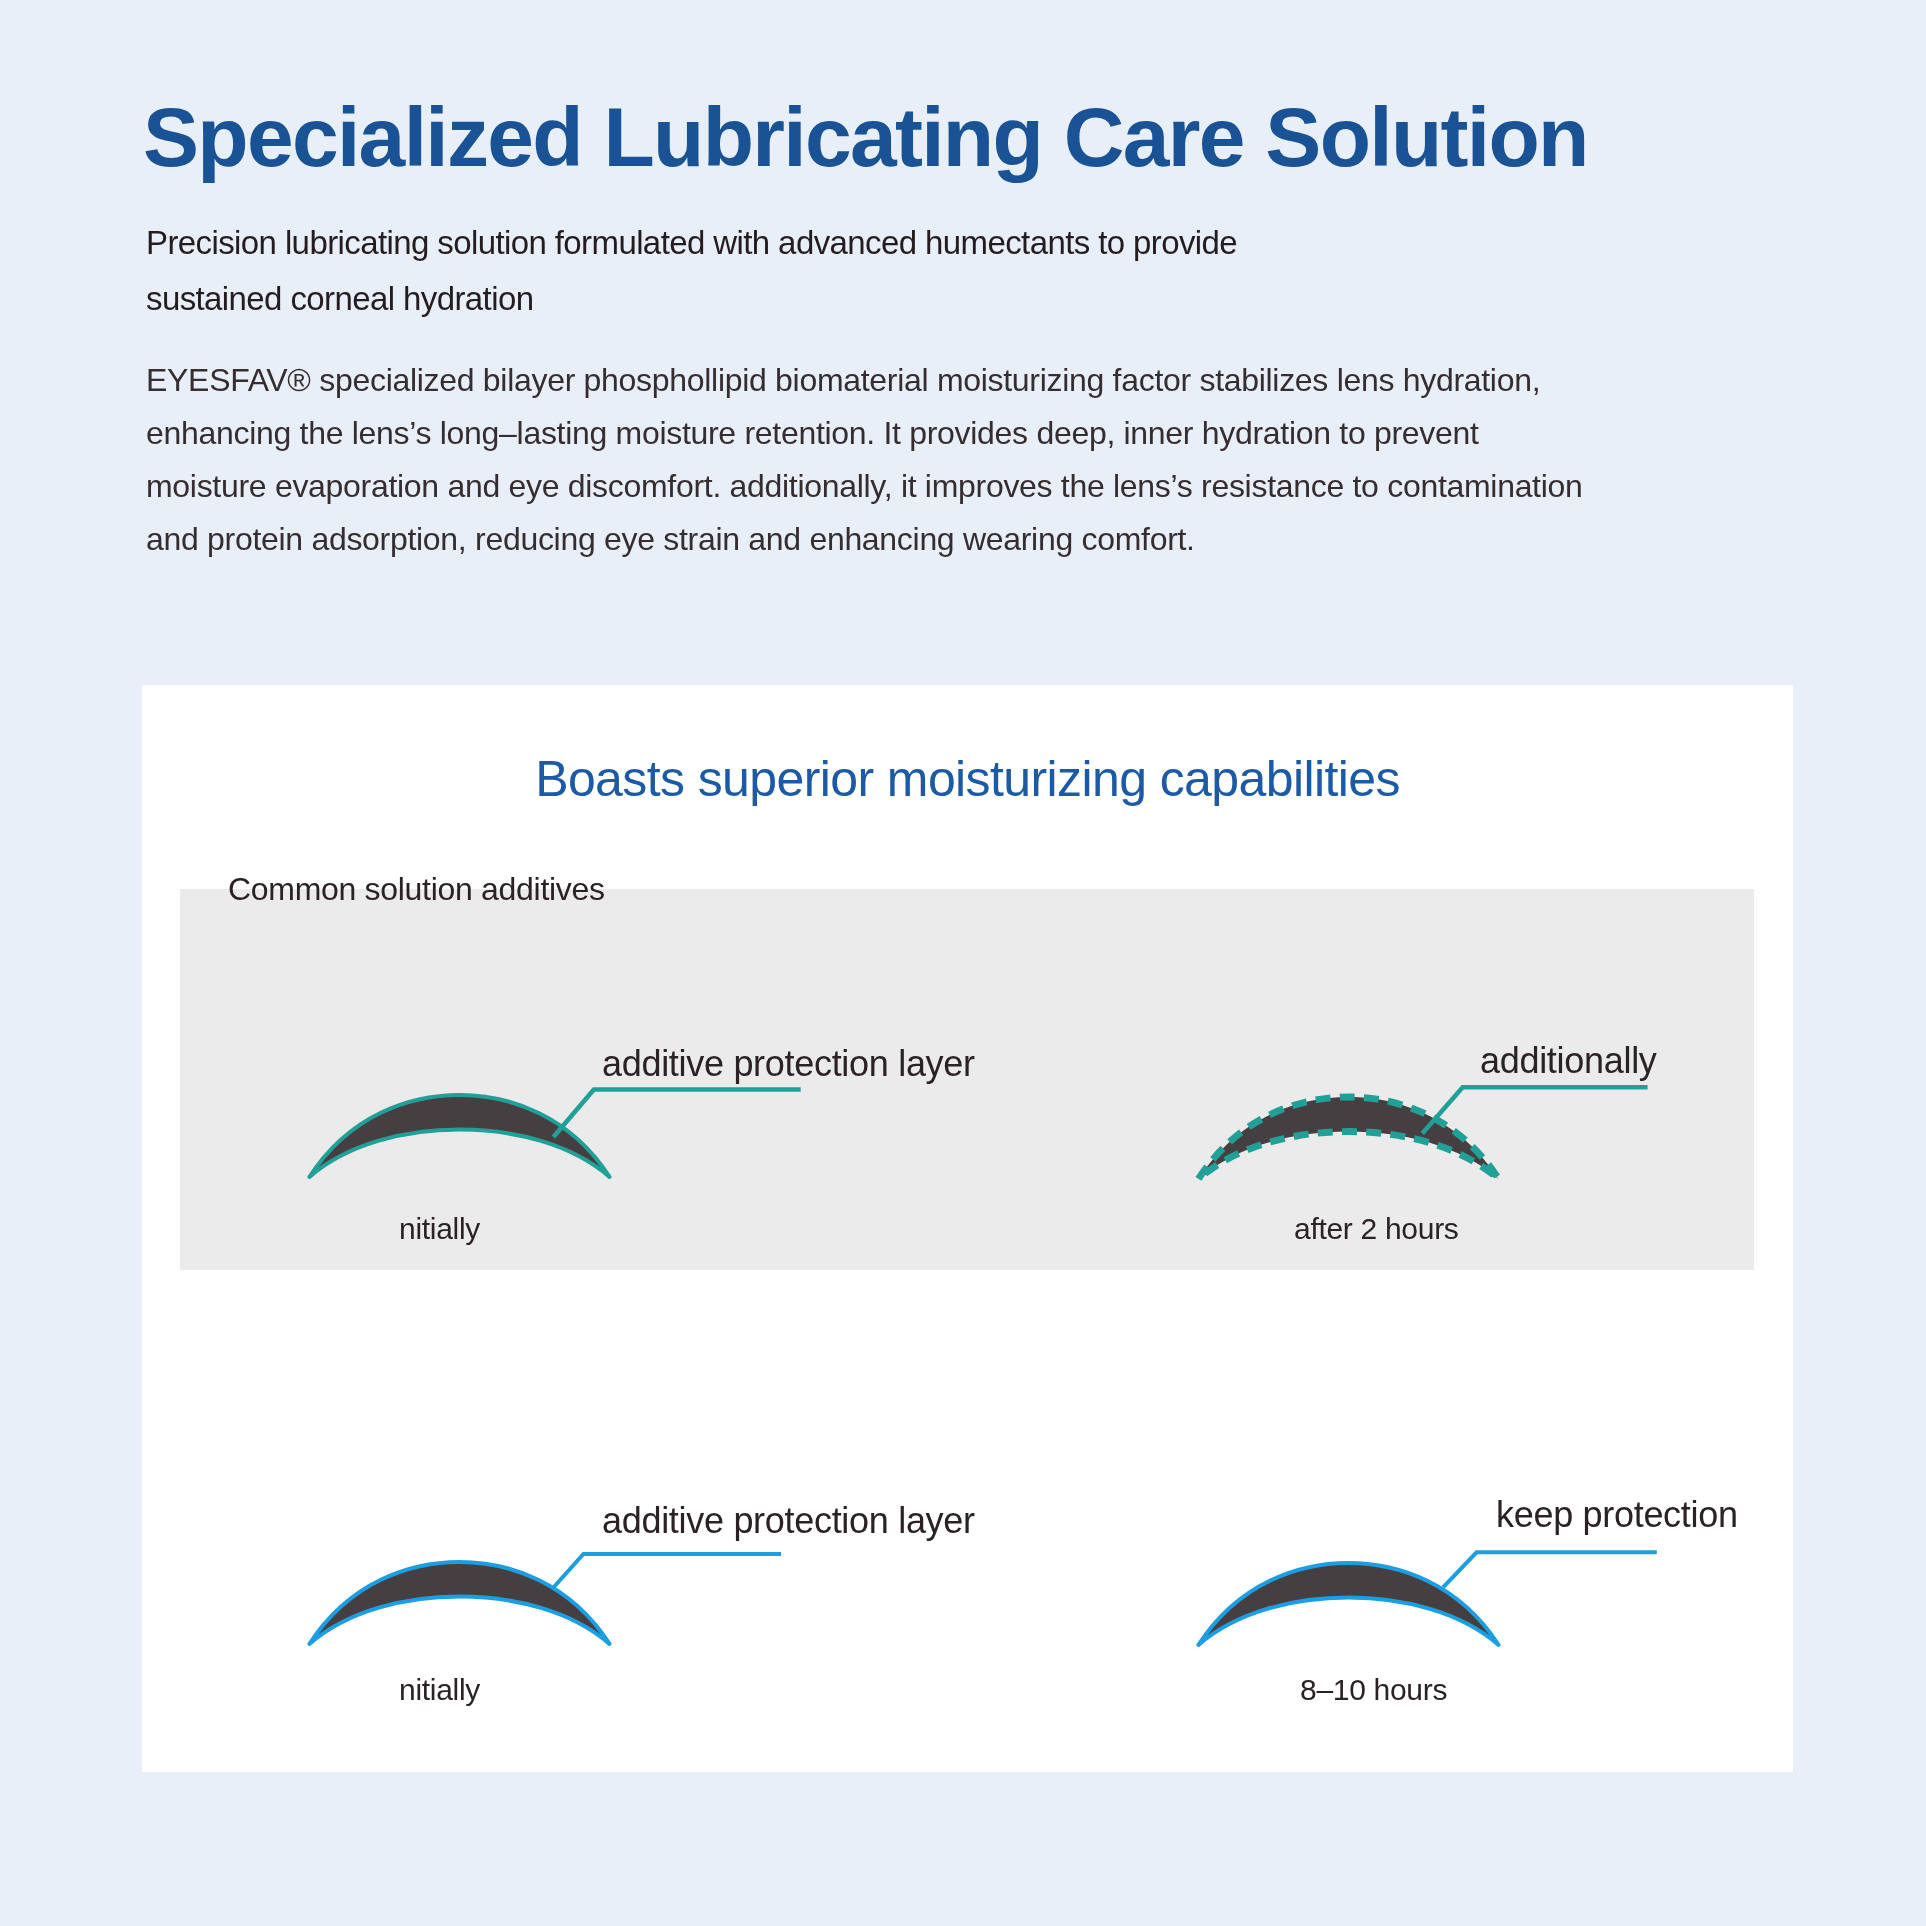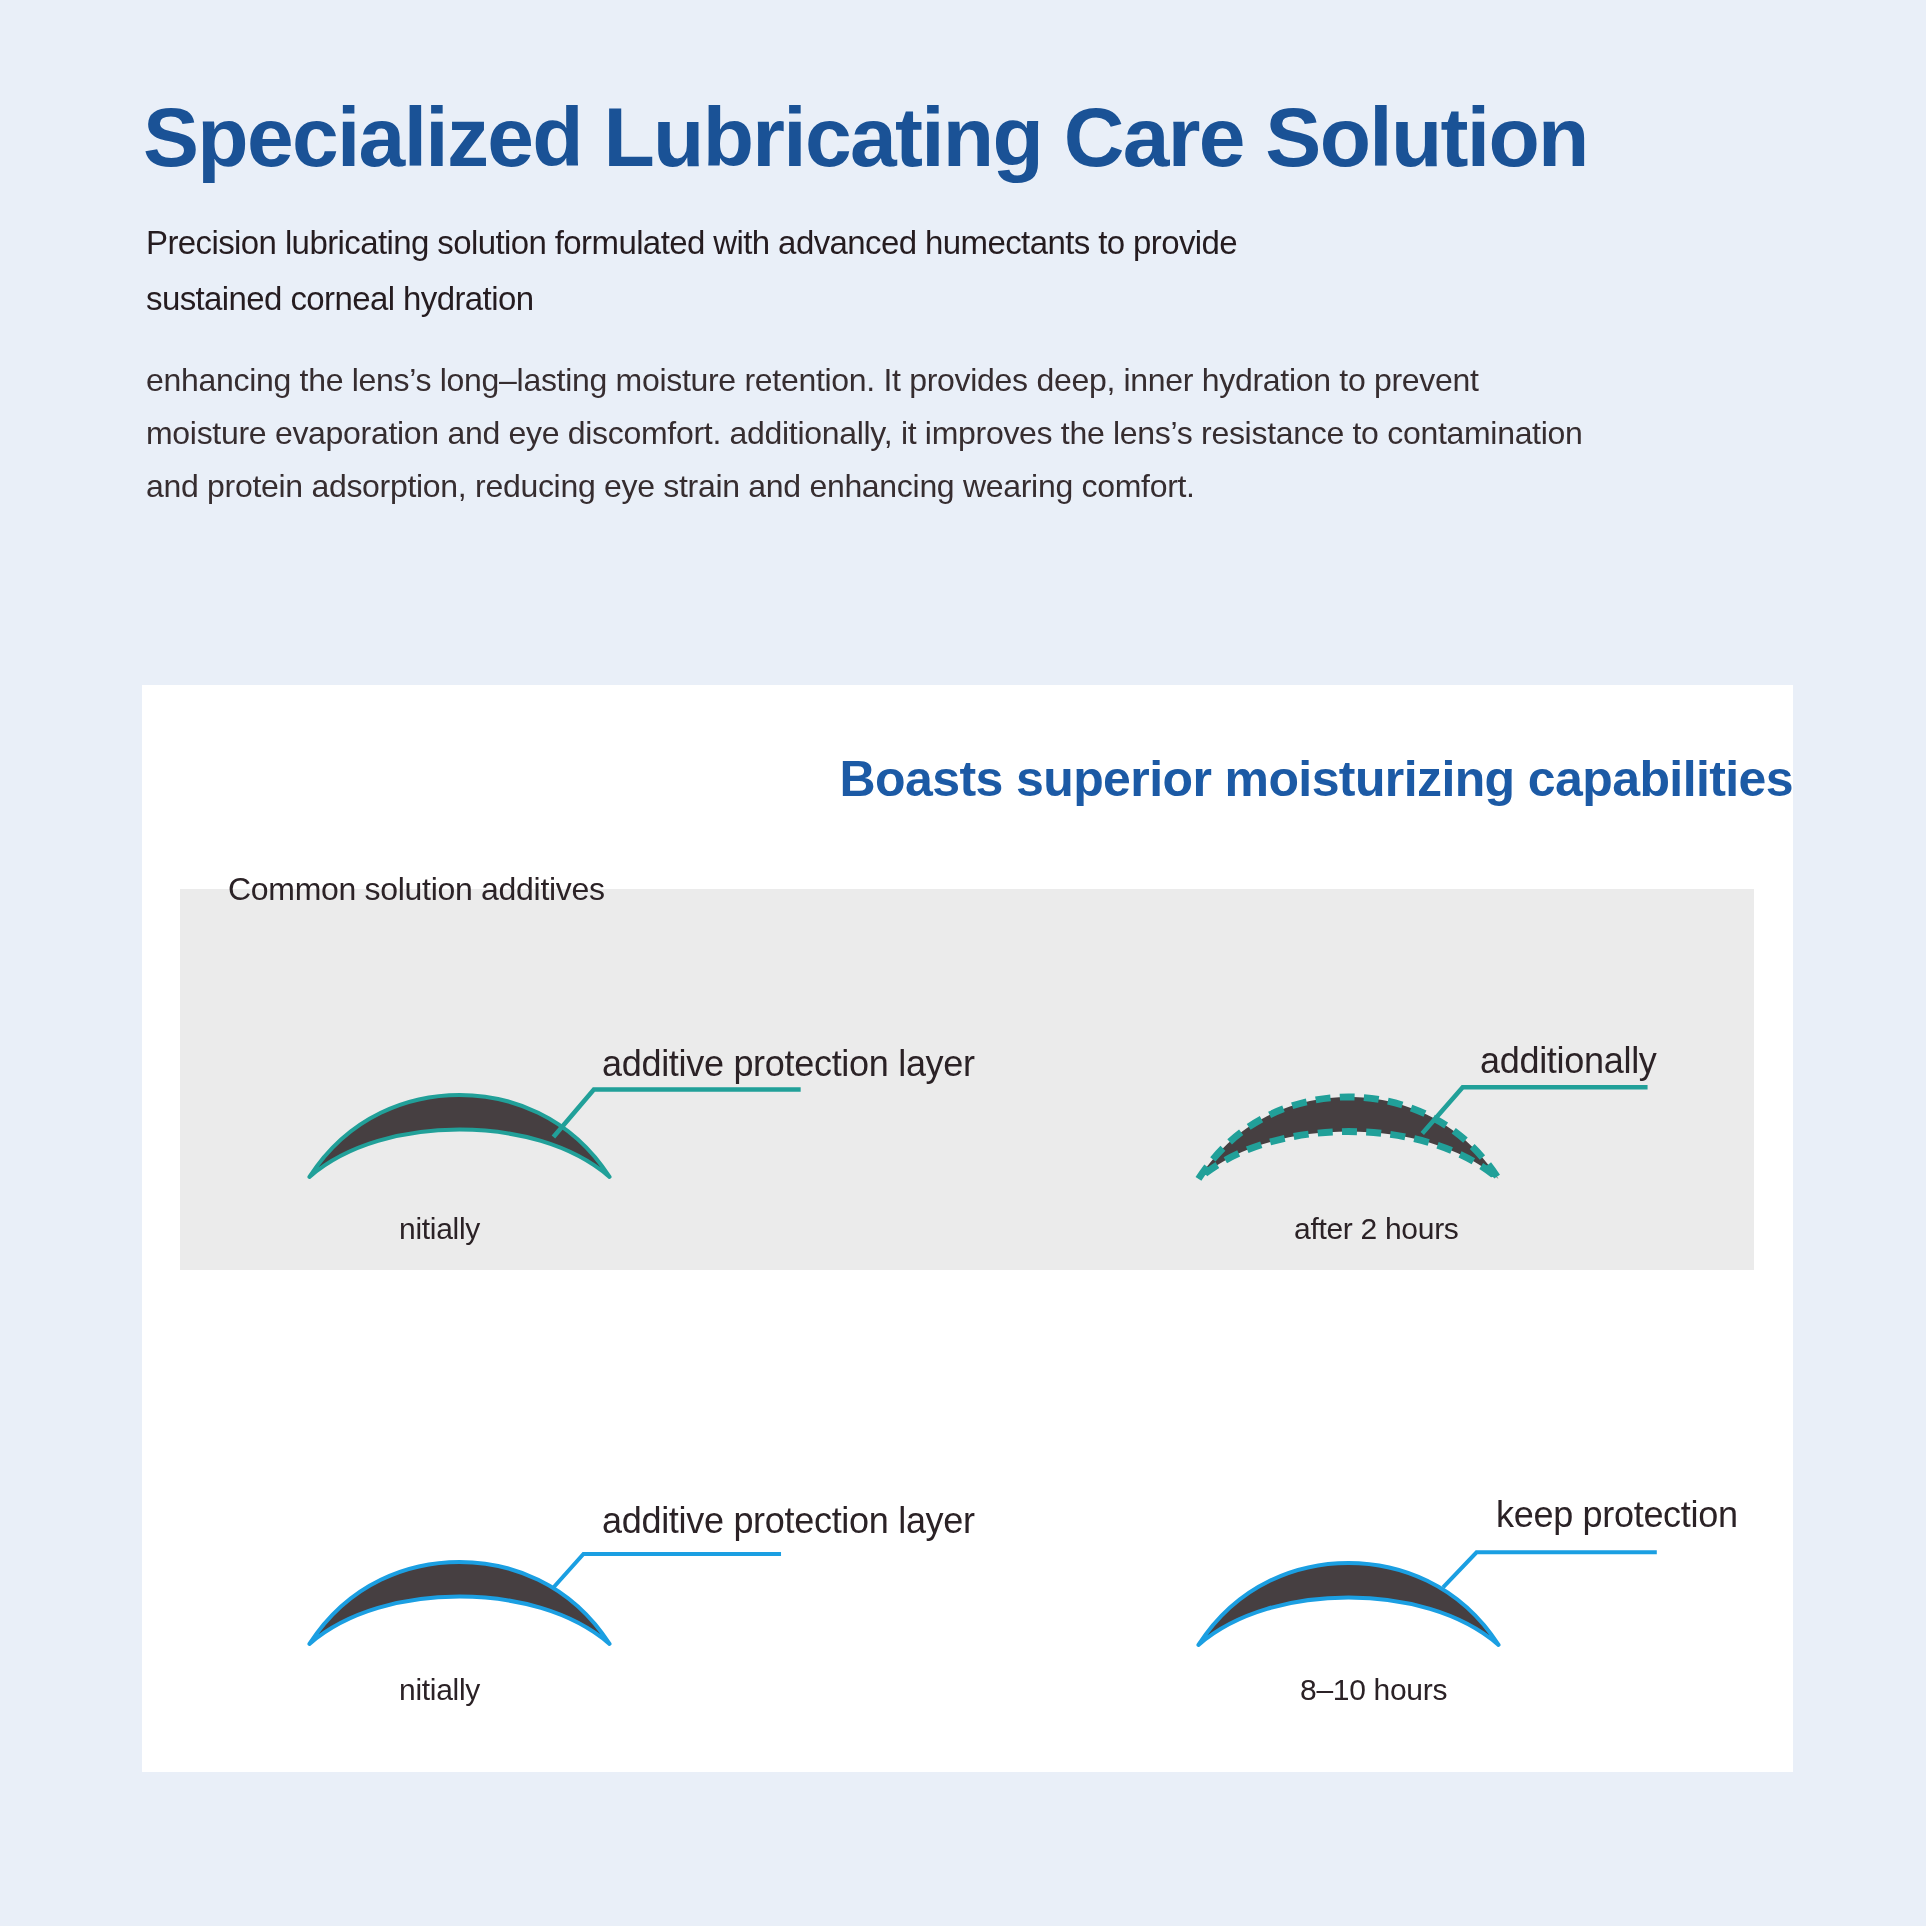--- a/index.html
+++ b/index.html
@@ -28,22 +28,22 @@
     letter-spacing:-0.6px;white-space:nowrap;
   }
   .paragraph{
     font-size:32px;color:var(--text-body);line-height:53px;
     letter-spacing:-0.3px;white-space:nowrap;
   }
   .card{
     background:var(--card-bg);
   }
   .card-heading{
-    font-size:50px;font-weight:700;color:var(--heading-blue);
-    text-align:right;letter-spacing:-0.6px;
+    font-size:50px;font-weight:400;color:var(--heading-blue);
+    text-align:center;letter-spacing:-0.6px;
   }
   .panel{
     background:var(--panel-bg);
   }
   .section-label{
     font-size:32px;color:var(--text-label);letter-spacing:-0.3px;white-space:nowrap;
   }
   .callout-label{
     font-size:36px;color:var(--text-label);letter-spacing:-0.3px;white-space:nowrap;
   }
@@ -60,20 +60,21 @@
 <div id="canvas">
 
   <div class="abs title no-select" style="left:143px; top:91px;">Specialized Lubricating Care Solution</div>
 
   <div class="abs subtitle" style="left:146px; top:215px;">
     <div>Precision lubricating solution formulated with advanced humectants to provide</div>
     <div>sustained corneal hydration</div>
   </div>
 
   <div class="abs paragraph" style="left:146px; top:354px;">
+    <div>EYESFAV® specialized bilayer phosphollipid biomaterial moisturizing factor stabilizes lens hydration,</div>
     <div>enhancing the lens’s long–lasting moisture retention. It provides deep, inner hydration to prevent</div>
     <div>moisture evaporation and eye discomfort. additionally, it improves the lens’s resistance to contamination</div>
     <div>and protein adsorption, reducing eye strain and enhancing wearing comfort.</div>
   </div>
 
   <div class="abs card" style="left:142px; top:685px; width:1651px; height:1087px;"></div>
 
   <div class="abs card-heading" style="left:142px; top:750px; width:1651px;">Boasts superior moisturizing capabilities</div>
 
   <div class="abs panel" style="left:180px; top:889px; width:1574px; height:381px;"></div>

